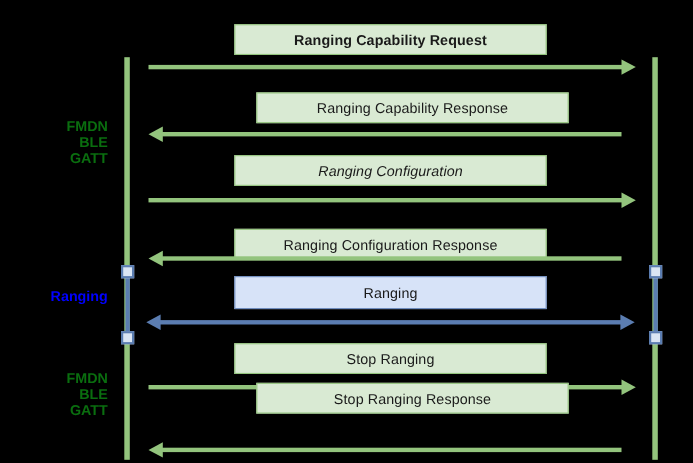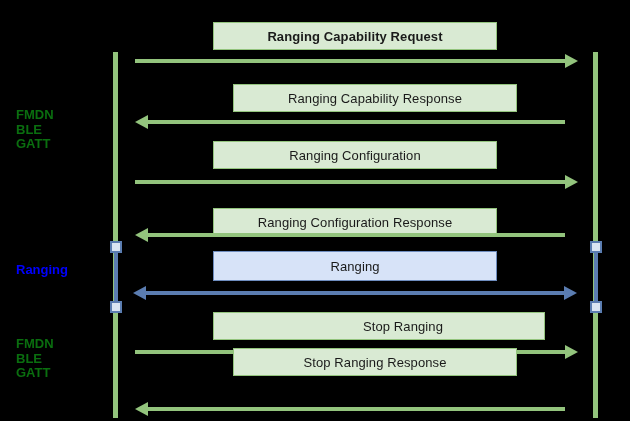--- a/index.html
+++ b/index.html
@@ -26,24 +26,24 @@
   
   .msgbox {
     position:absolute; left:213px; width:282px; height:26px;
     background:#d9ead3; border:1.5px solid #93c47d;
     display:flex; align-items:center; justify-content:center;
     font-size:13px; color:#1a1a1a; letter-spacing:0.1px;
   }
   .msgbox.blue { background:#d7e3f8; border-color:#6e8cbe; height:28px; }
   .b1 { top:22px;font-weight:bold; }
   .b2 { top:84px;margin-left:20px; }
-  .b3 { top:141px; }
+  .b3 { top:141px;font-style:italic; }
   .b4 { top:208px; }
   .b5 { top:251px; }
-  .b6 { top:312px;padding-left:48px; }
+  .b6 { top:312px; }
   .b7 { top:348px;margin-left:20px; }
 
   
   .hline { position:absolute; height:4px; background:#93c47d; }
   .hline.blue { background:#5b7db1; }
   .head { position:absolute; width:0; height:0; border-top:7px solid transparent; border-bottom:7px solid transparent; }
   .head.r { border-left:13px solid #93c47d; }
   .head.l { border-right:13px solid #93c47d; }
   .head.rb { border-left:13px solid #5b7db1; }
   .head.lb { border-right:13px solid #5b7db1; }
@@ -64,21 +64,21 @@
   .a7h { left:135px; top:402px; }
   .a7l { left:147px; top:407px; width:418px; }
 
   
   .a5hl { left:133px; top:286px; }
   .a5l  { left:145px; top:291px; width:420px; }
   .a5hr { left:564px; top:286px; }
 
   
   .phase {
-    position:absolute; left:16px; width:82px; text-align:left;
+    position:absolute; left:16px; width:82px; text-align:right;
     font-weight:bold; font-size:13px; line-height:14.5px; white-space:pre-line;
   }
   .phase.green { color:#0a6e0f; }
   .phase.blue  { color:#0000ff; }
   .p1 { top:108px; }
   .p2 { top:263px; }
   .p3 { top:337px; }
 </style>
 </head>
 <body>

